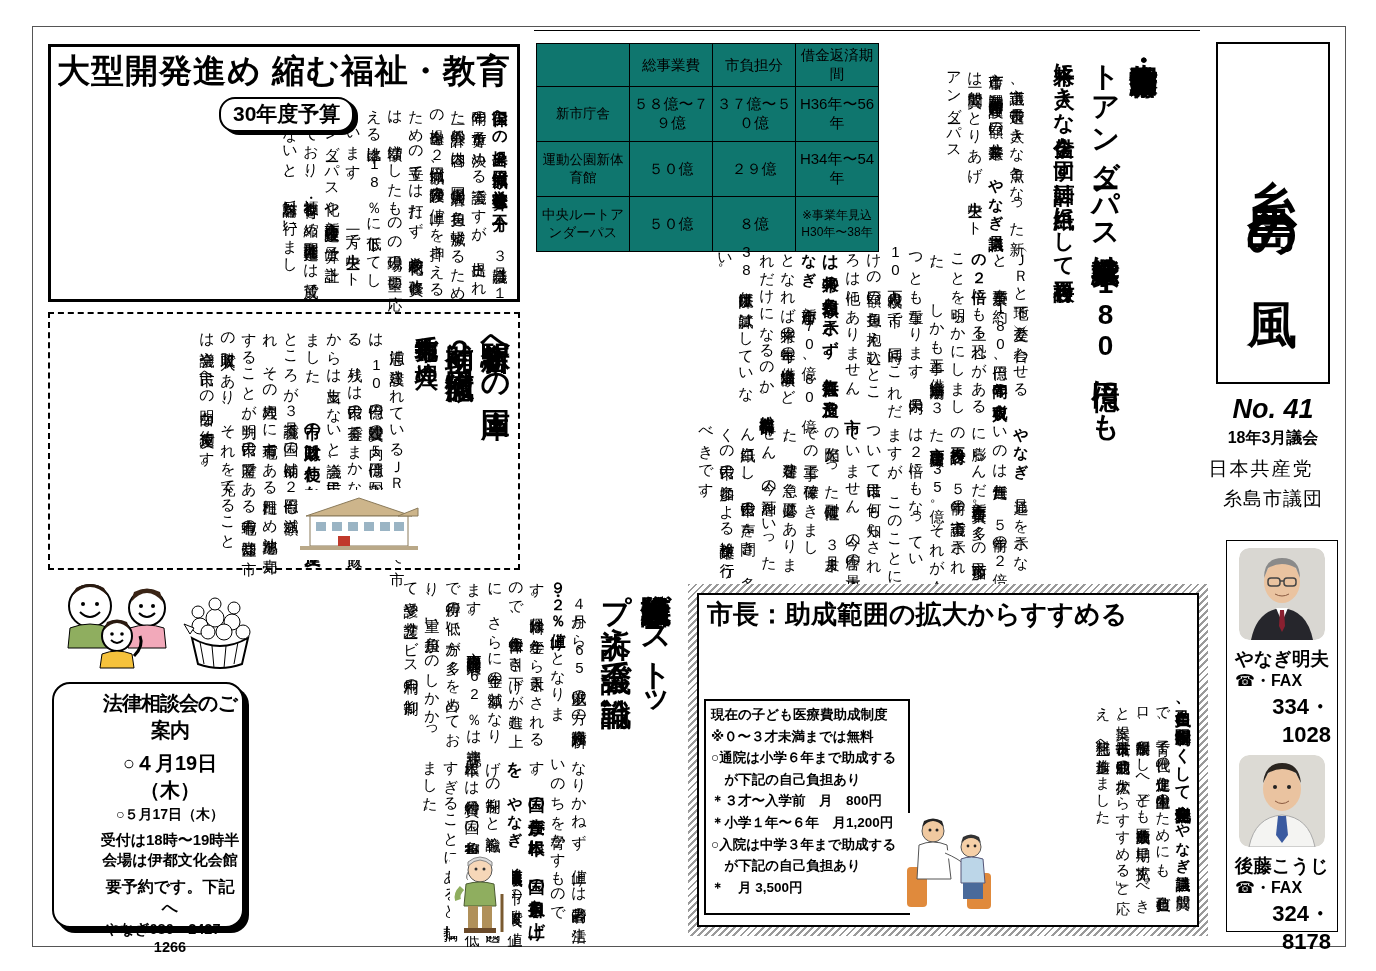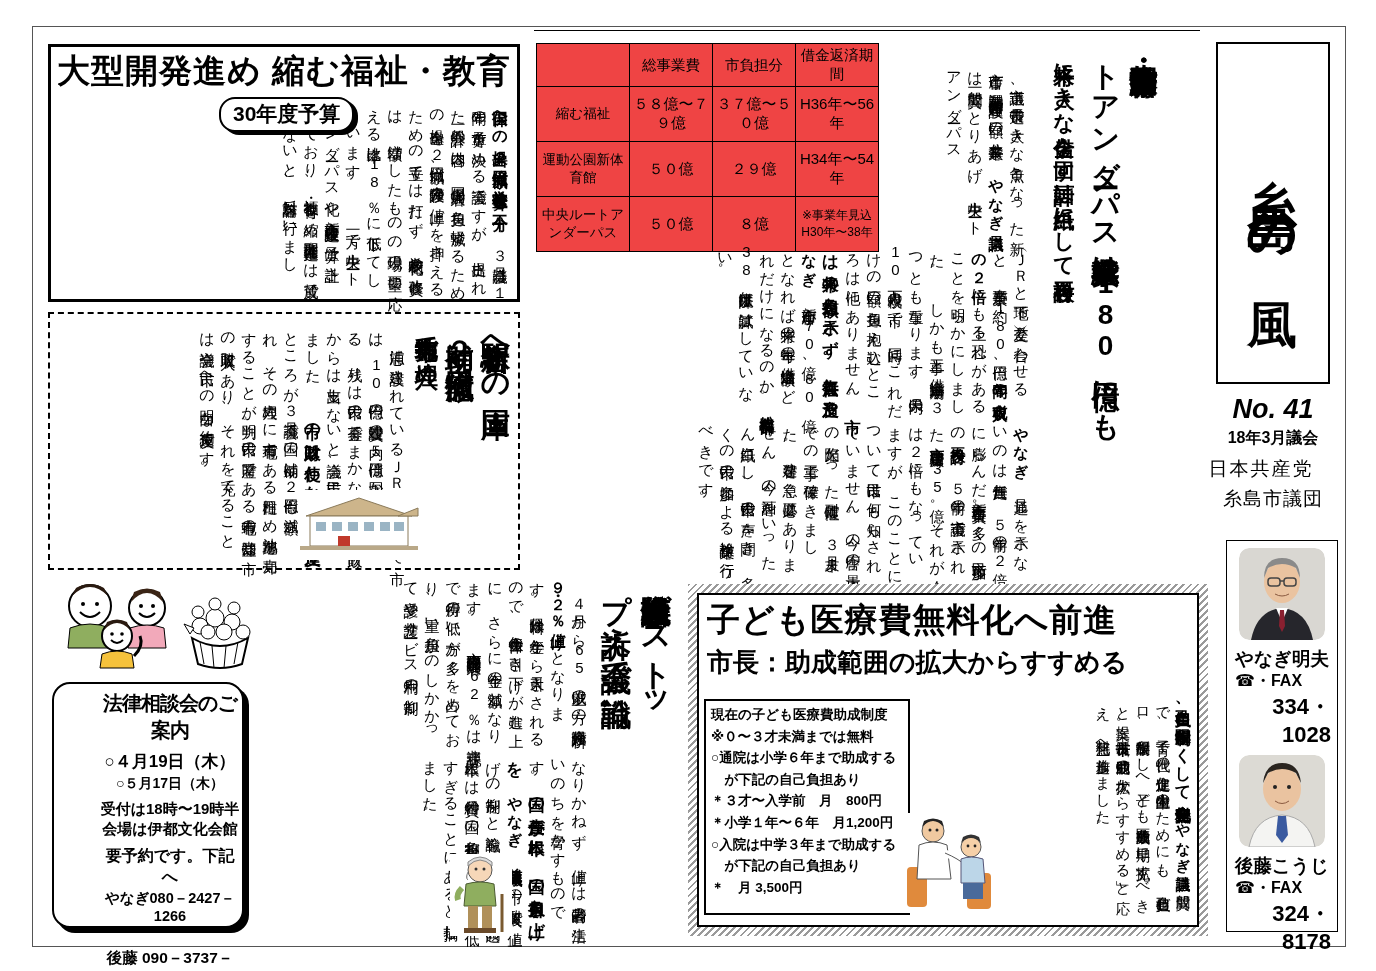--- a/index.html
+++ b/index.html
@@ -25,21 +25,21 @@
   .station-heads{position:absolute;right:4px;top:6px;bottom:6px;}
   .station-h1{font-size:29px;font-weight:800;line-height:36px;}
   .station-h3{font-size:23px;font-weight:800;line-height:30px;}
   .station-body{position:absolute;right:110px;top:8px;bottom:8px;left:4px;}
   .station-svg{position:absolute;left:248px;bottom:8px;z-index:2;background:#fff;}
 
   
   .legal-box{left:52px;top:682px;width:192px;height:246px;border:2.5px solid #000;border-radius:18px;
              box-shadow:5px 5px 0 #000;background:#fff;text-align:center;box-sizing:border-box;padding-top:6px;padding-left:44px;}
   .legal-title{font-size:20px;font-weight:800;letter-spacing:-1px;}
-  .legal-date{font-size:17px;font-weight:800;margin-top:6px;}
+  .legal-date{font-size:20px;font-weight:800;margin-top:6px;}
   .legal-date2{font-size:14px;font-weight:800;margin-top:2px;}
   .legal-line{font-size:15px;font-weight:700;margin-top:7px;}
   .legal-line2{font-size:15px;font-weight:700;margin-top:1px;}
   .legal-note{font-size:16px;font-weight:700;margin-top:7px;}
   .legal-phone{font-size:14.5px;font-weight:700;margin-top:1px;}
   .legal-phone2{font-size:15.5px;font-weight:700;margin-top:24px;}
 
   
   .kaigo{left:252px;top:572px;width:424px;height:366px;}
   .kaigo-heads{position:absolute;right:0;top:0;bottom:0;}
@@ -49,21 +49,21 @@
   .oldman-svg{position:absolute;left:198px;top:282px;z-index:2;background:#fff;}
 
   
   .main-art{left:534px;top:30px;width:666px;height:552px;border-top:1.5px solid #000;box-sizing:border-box;}
   .main-heads{position:absolute;right:38px;top:14px;bottom:8px;}
   .main-h{font-size:28px;font-weight:900;line-height:38px;letter-spacing:0;}
   .main-subhead{position:absolute;right:122px;top:18px;bottom:8px;font-size:21px;font-weight:800;}
   .main-band1{position:absolute;left:336px;top:30px;width:158px;height:170px;}
   .main-band2{position:absolute;left:2px;top:212px;width:496px;height:168px;}
   .main-band3{position:absolute;left:2px;top:386px;width:496px;height:162px;}
-  table.cost{position:absolute;left:2px;top:12px;border-collapse:collapse;font-size:15px;background:#ef4444;}
+  table.cost{position:absolute;left:2px;top:12px;border-collapse:collapse;font-size:15px;background:#0f766e;}
   table.cost th,table.cost td{border:1.5px solid #000;text-align:center;padding:2px 3px;font-weight:normal;}
   table.cost .rowlab{font-size:13.5px;width:86px;}
   table.cost .hcell{font-size:14.5px;}
   table.cost td{width:76px;height:50px;}
   table.cost .small{font-size:12px;}
 
   
   .medical-outer{left:688px;top:584px;width:520px;height:352px;box-sizing:border-box;padding:9px;
       background:repeating-linear-gradient(135deg,#9a9a9a 0 2px,#fff 2px 5px);}
   .medical-inner{position:relative;width:100%;height:100%;background:#fff;border:2px solid #000;box-sizing:border-box;}
@@ -218,21 +218,21 @@
 
     <table class="cost">
       <tbody>
           <tr>
         <th class="rowlab"></th>
         <th class="hcell">総事業費</th>
         <th class="hcell">市負担分</th>
         <th class="hcell">借金返済期間</th>
       </tr>
       <tr>
-        <th class="rowlab">縮む福祉</th>
+        <th class="rowlab">新市庁舎</th>
         <td>５８億〜７９億</td>
         <td>３７億〜５０億</td>
         <td>H36年〜56年</td>
       </tr>
       <tr>
         <th class="rowlab">運動公園新体育館</th>
         <td>５０億</td>
         <td>２９億</td>
         <td>H34年〜54年</td>
       </tr>
@@ -251,21 +251,20 @@
     <div class="main-band2 v body-t">
       <span>（ＪＲと地下で交差）と合わせると、事業費が約180億円、</span><span class="b">年間の市税収入の２倍</span><span>にも上る恐れがあることを明らかにしました。　しかも工事と借金返済時期が３つとも重なります。県内の10万人規模の市で、同時にこれだけの巨額の負担を抱え込むところは他にありません。</span><span class="subh-v">市は将来の負担額を示さず。無責任と追及</span><span class="b">やなぎ</span><span>　新市庁舎が70億、80億となれば将来の毎年の借金返済額はどれだけになるのか。</span><span class="b">総務部長</span><span>　38年度以降は試算はしていない。</span>
     </div>
     <div class="main-band3 v body-t">
       <span class="b">やなぎ</span><span>　見通しを示さないのは無責任だ。５年前の２倍に膨らんだ新市庁舎事業費。多くの市民参加で計画の</span><span class="b">再検討を</span><span>　５年前の市議会で示された市庁舎建替費用は35億。それが今は２倍にもなっていますが、このことについて市民は何も知らされていません。今の庁舎の最大の欠陥だった耐震性は、３月末までの工事で確保できました。建替を急ぐ必要はありません。今の計画をいったん白紙にし、全市民の声を聞き、多くの市民の参加による検討作業を行うべきです。</span>
     </div>
   </div>
 
   <div class="abs medical-outer">
     <div class="medical-inner">
-      <div class="medical-h1">子ども医療費無料化へ前進</div>
       <div class="medical-h2">市長：助成範囲の拡大からすすめる</div>
       <div class="med-info">
         <div>現在の子ども医療費助成制度</div>
         <div>※０〜３才未満までは無料</div>
         <div>○通院は小学６年まで助成する</div>
         <div>　が下記の自己負担あり</div>
         <div>＊３才〜入学前　月　800円</div>
         <div>＊小学１年〜６年　月1,200円</div>
         <div>○入院は中学３年まで助成する</div>
         <div>　が下記の自己負担あり</div>

